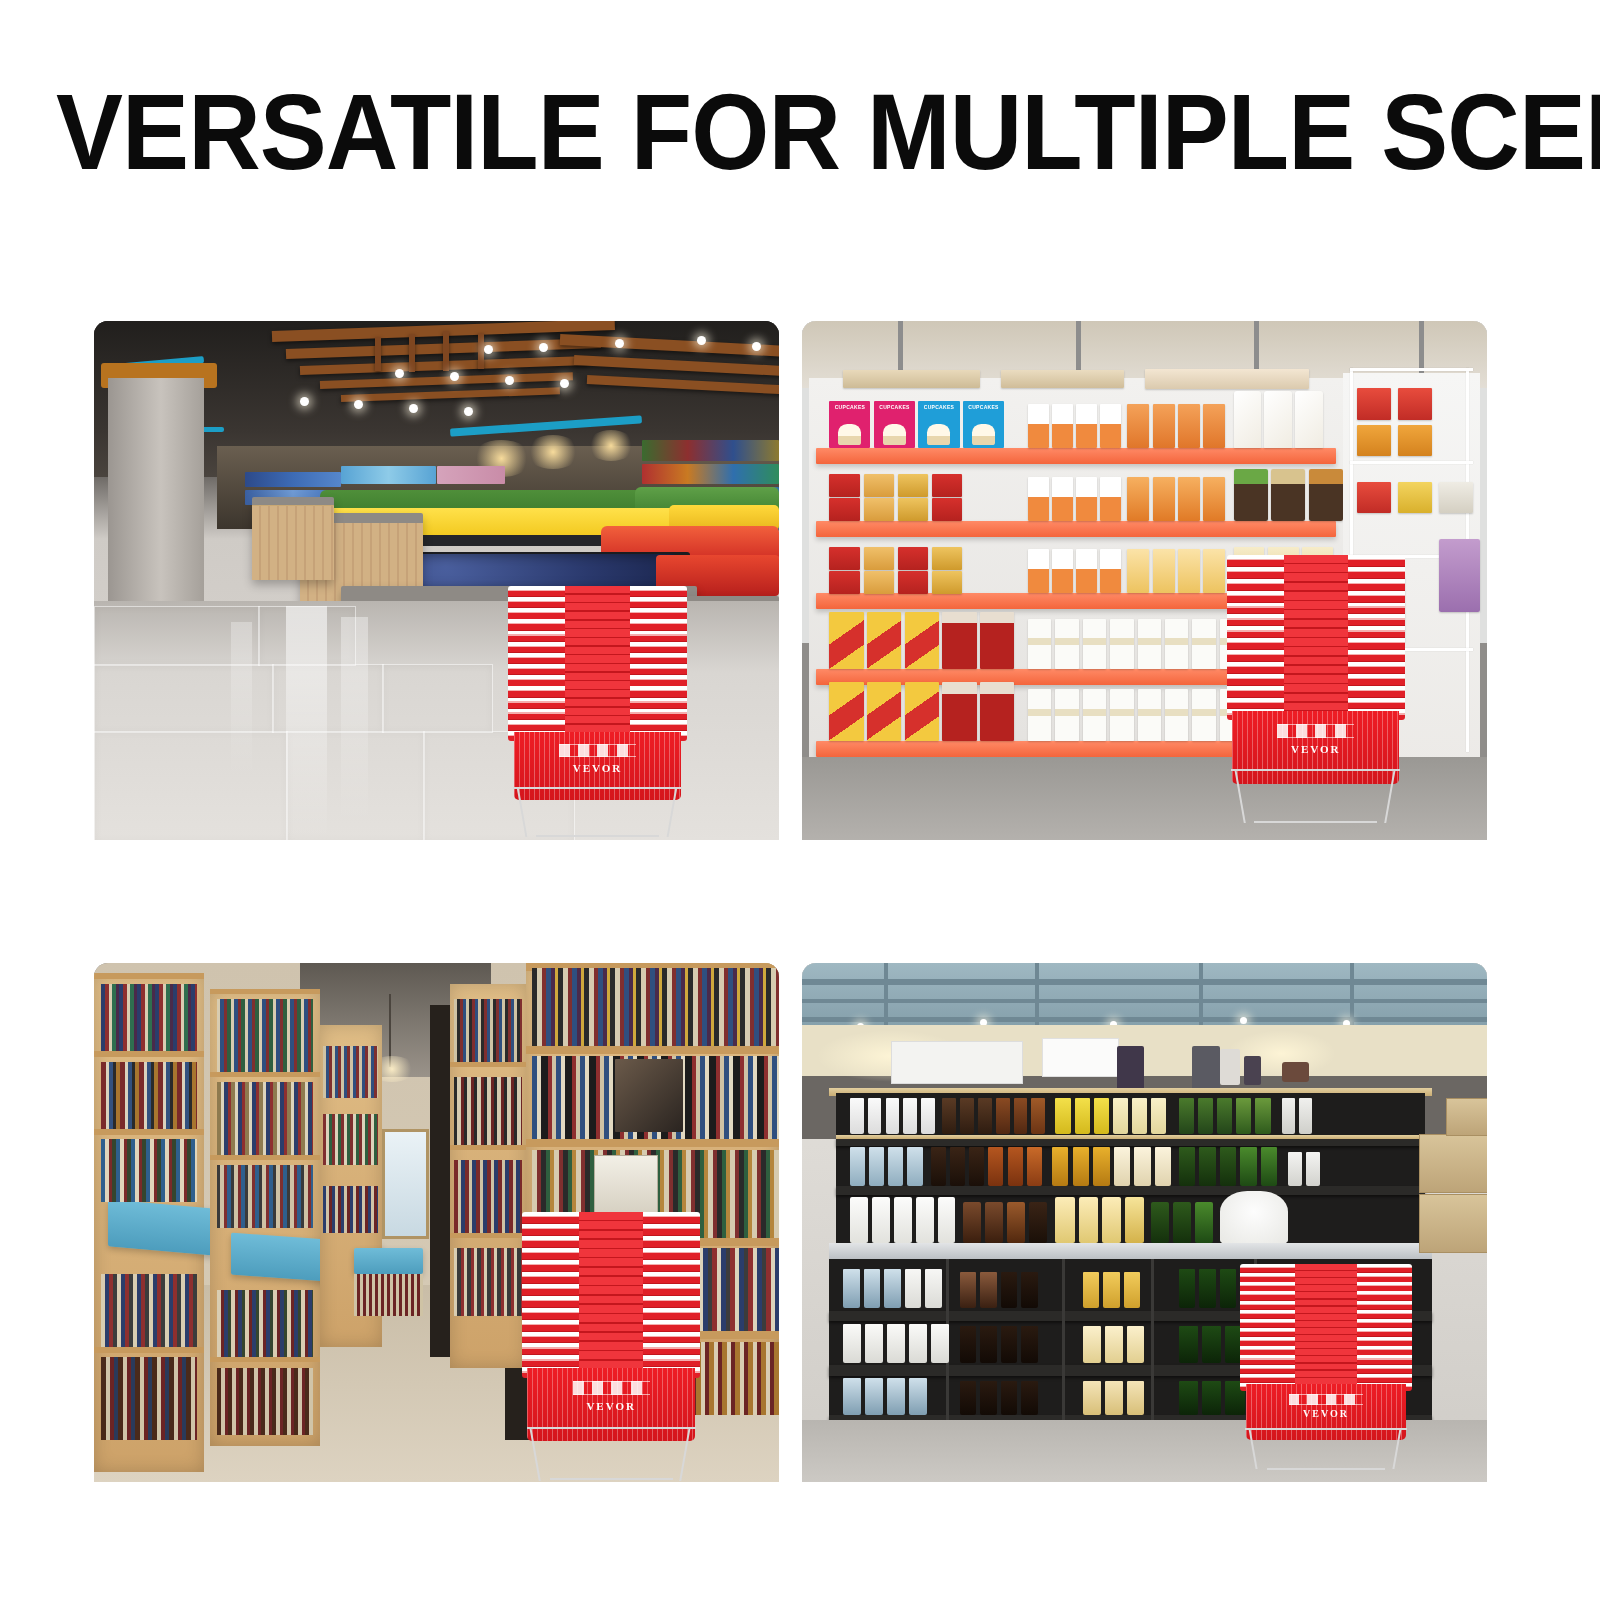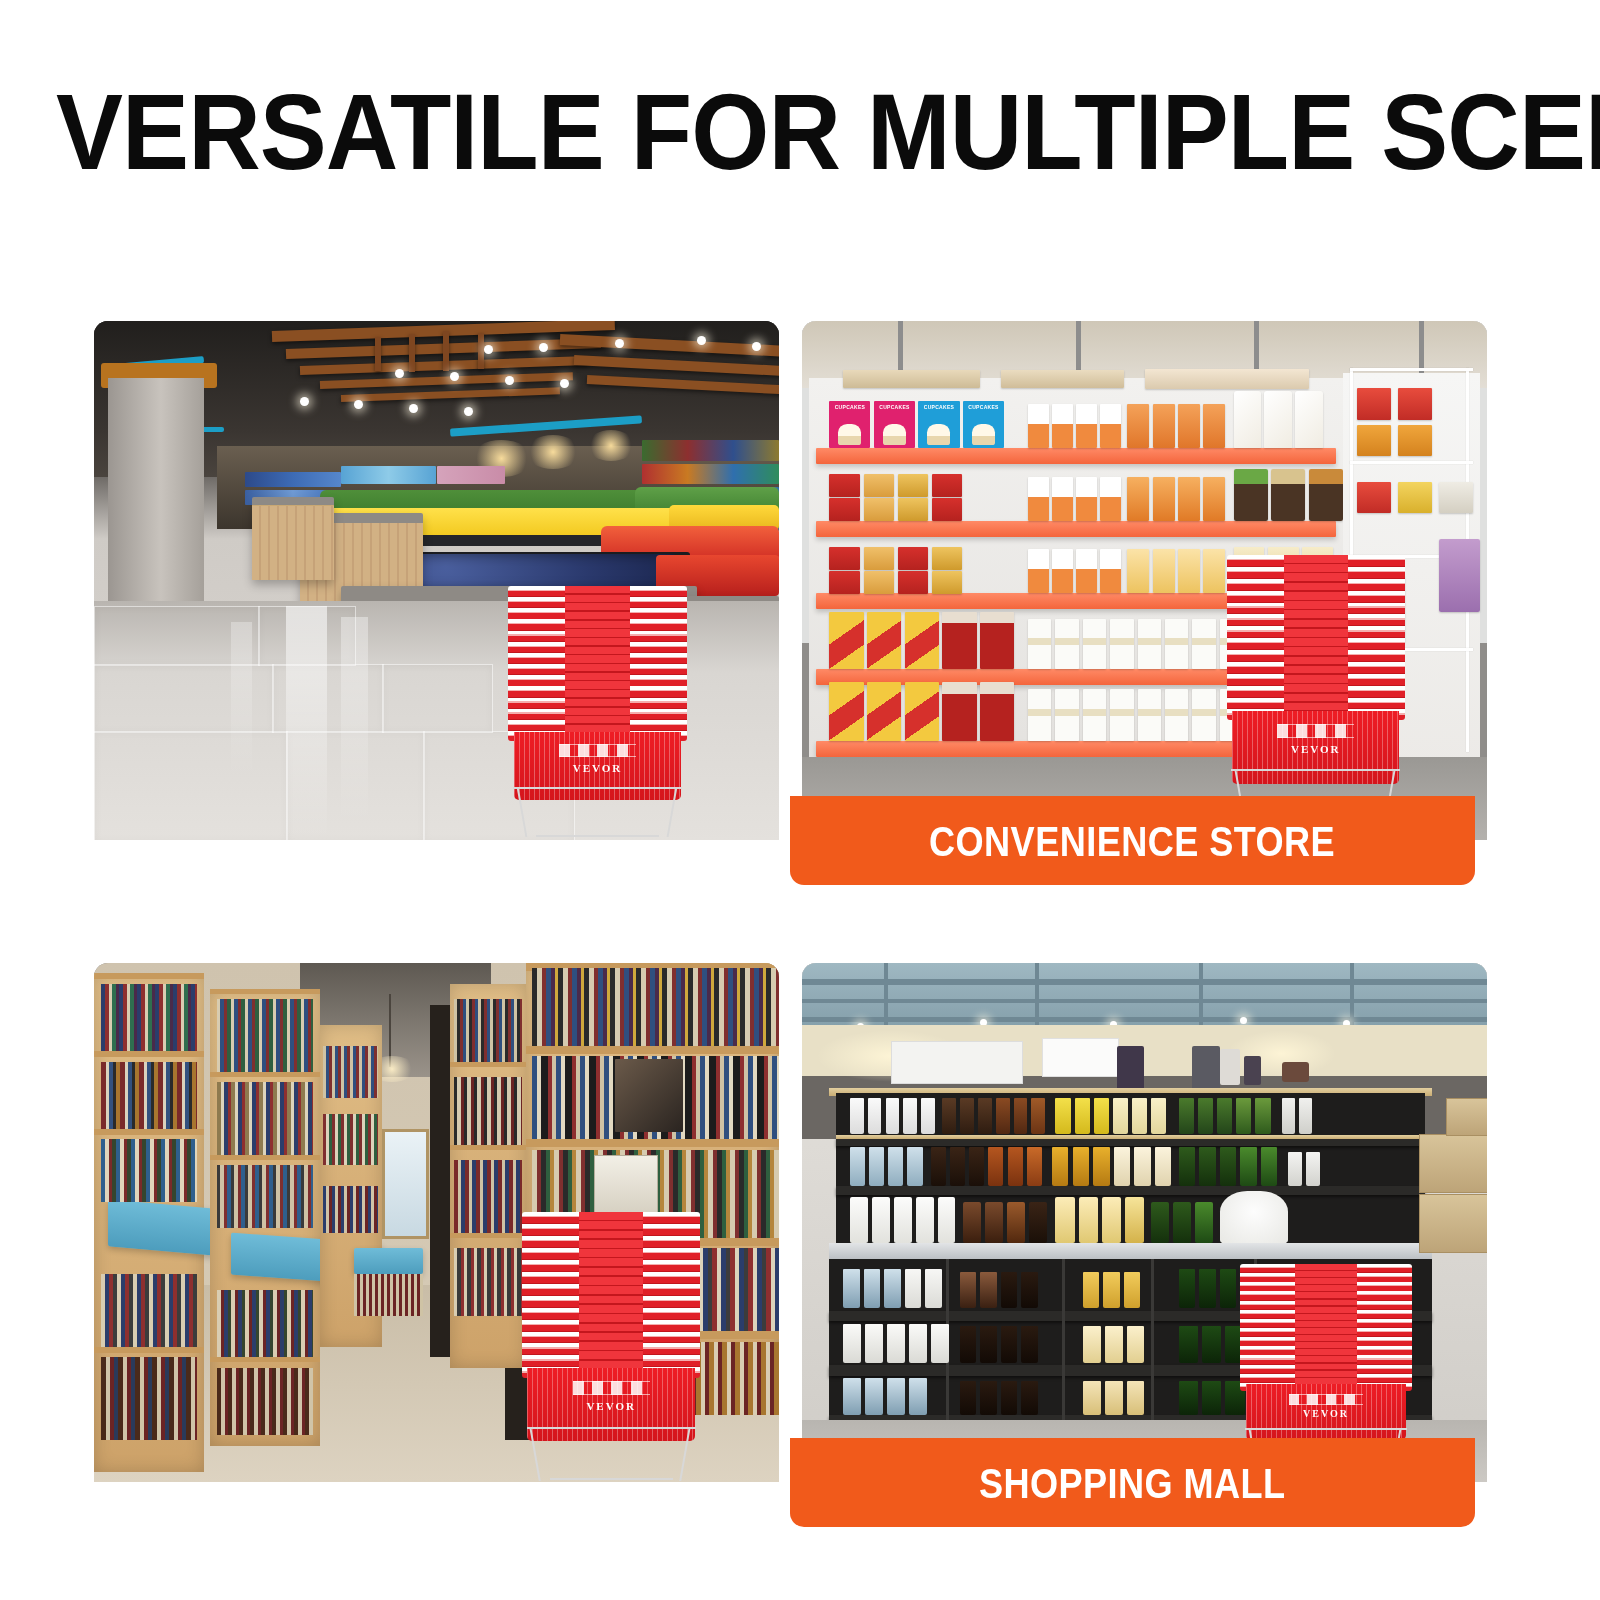--- a/index.html
+++ b/index.html
@@ -454,23 +454,20 @@
             </div>
             <div class="legs">
               <i style="left:6%;top:0;width:88%;height:2px;"></i>
               <i style="left:10%;top:0;width:2px;height:100%;transform:skewX(10deg);"></i>
               <i style="left:88%;top:0;width:2px;height:100%;transform:skewX(-10deg);"></i>
               <i style="left:18%;top:96%;width:64%;height:2px;"></i>
             </div>
           </div>
         </div>
       </div>
-      <div class="caption">
-        <span class="label">CONVENIENCE STORE</span>
-      </div>
     </div>
 
     <div class="card c2">
       <div class="photo">
         <div class="sc bk">
           <div class="ceil"></div>
           <div class="pend" style="left:43%;top:6%;height:14%;"></div>
           <div class="glow" style="left:40%;top:18%;width:7%;height:5%;
             background:radial-gradient(circle,rgba(255,240,200,.95),rgba(255,240,200,0) 70%);
             position:absolute;border-radius:50%;"></div>
@@ -755,19 +752,16 @@
             </div>
             <div class="legs">
               <i style="left:6%;top:0;width:88%;height:2px;"></i>
               <i style="left:10%;top:0;width:2px;height:100%;transform:skewX(10deg);"></i>
               <i style="left:88%;top:0;width:2px;height:100%;transform:skewX(-10deg);"></i>
               <i style="left:18%;top:96%;width:64%;height:2px;"></i>
             </div>
           </div>
         </div>
       </div>
-      <div class="caption">
-        <span class="label">SHOPPING MALL</span>
-      </div>
     </div>
 
   </div>
 </div>
 
 </body></html>

